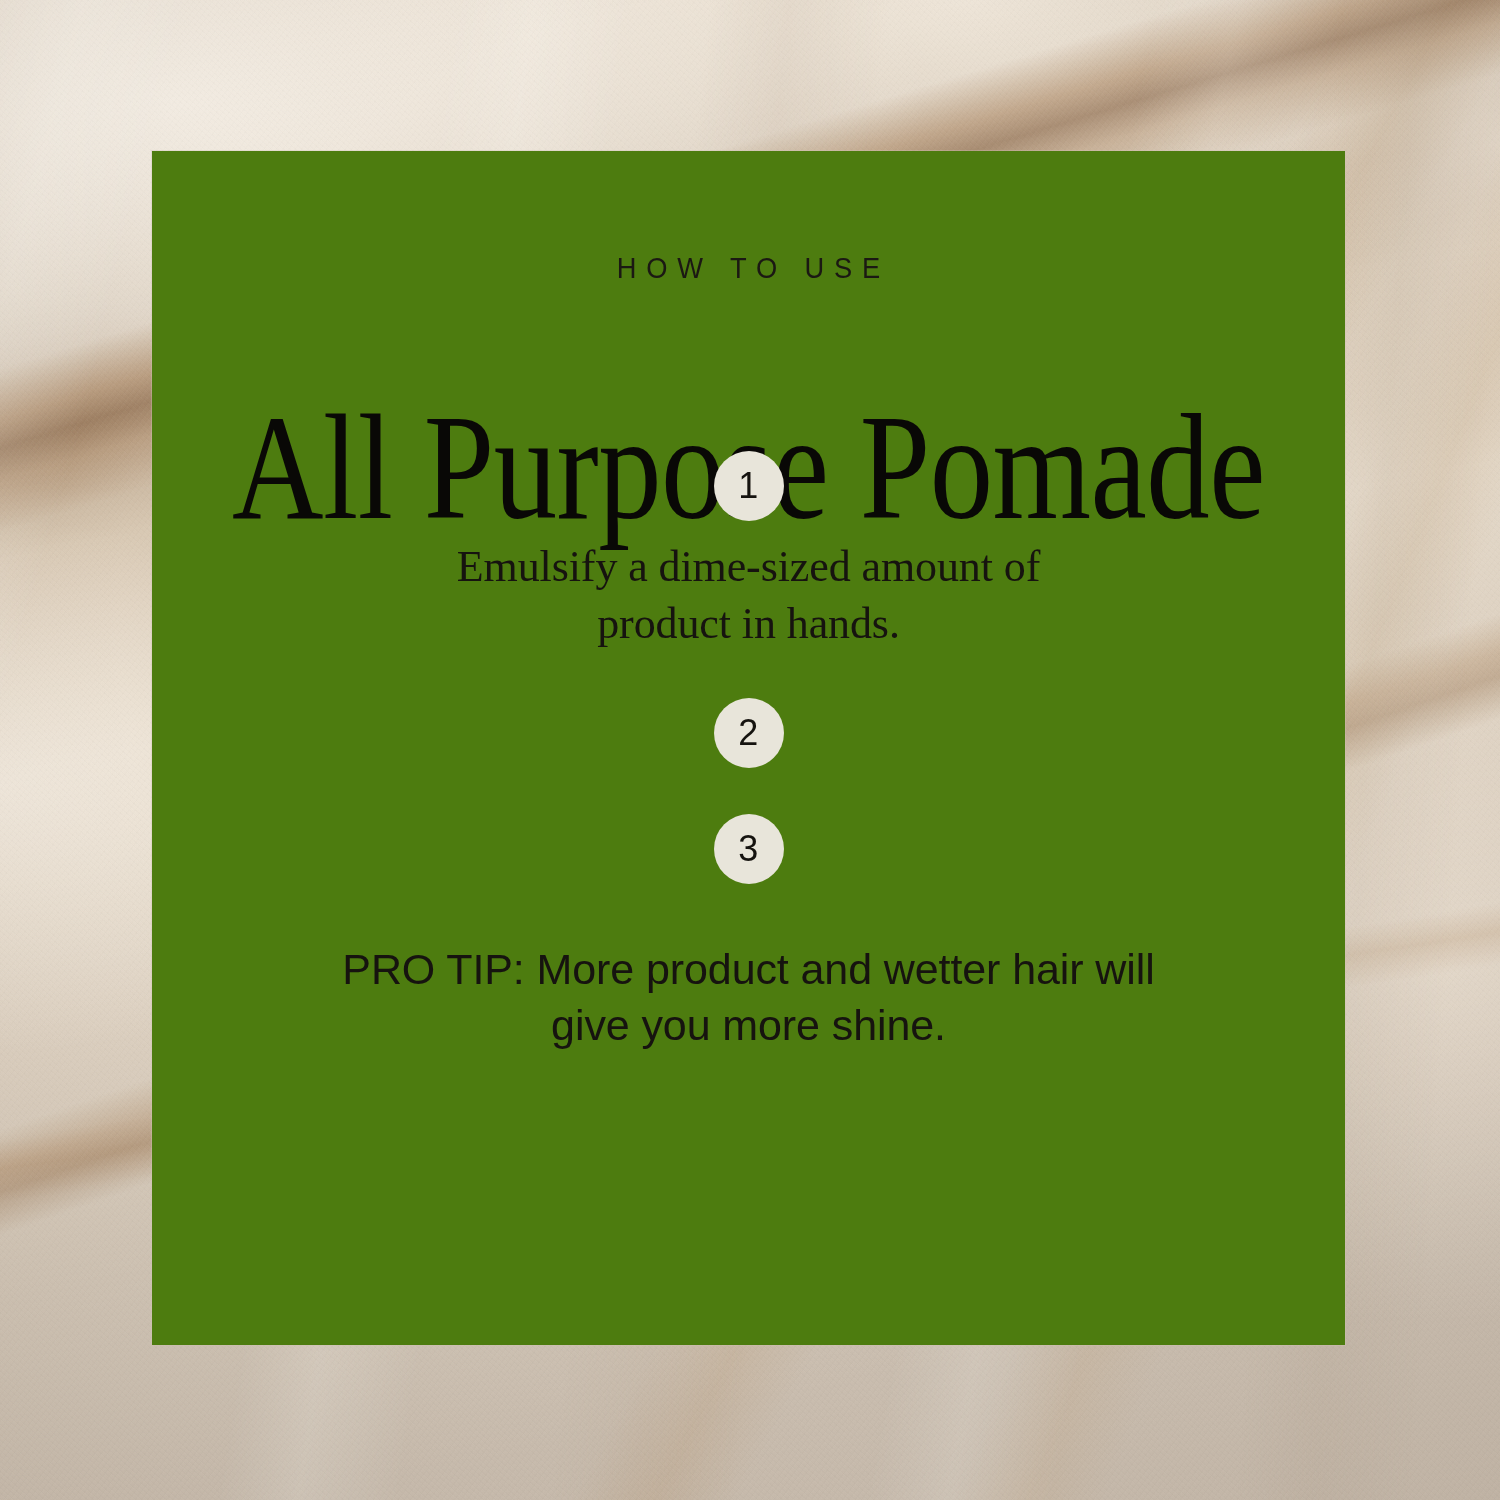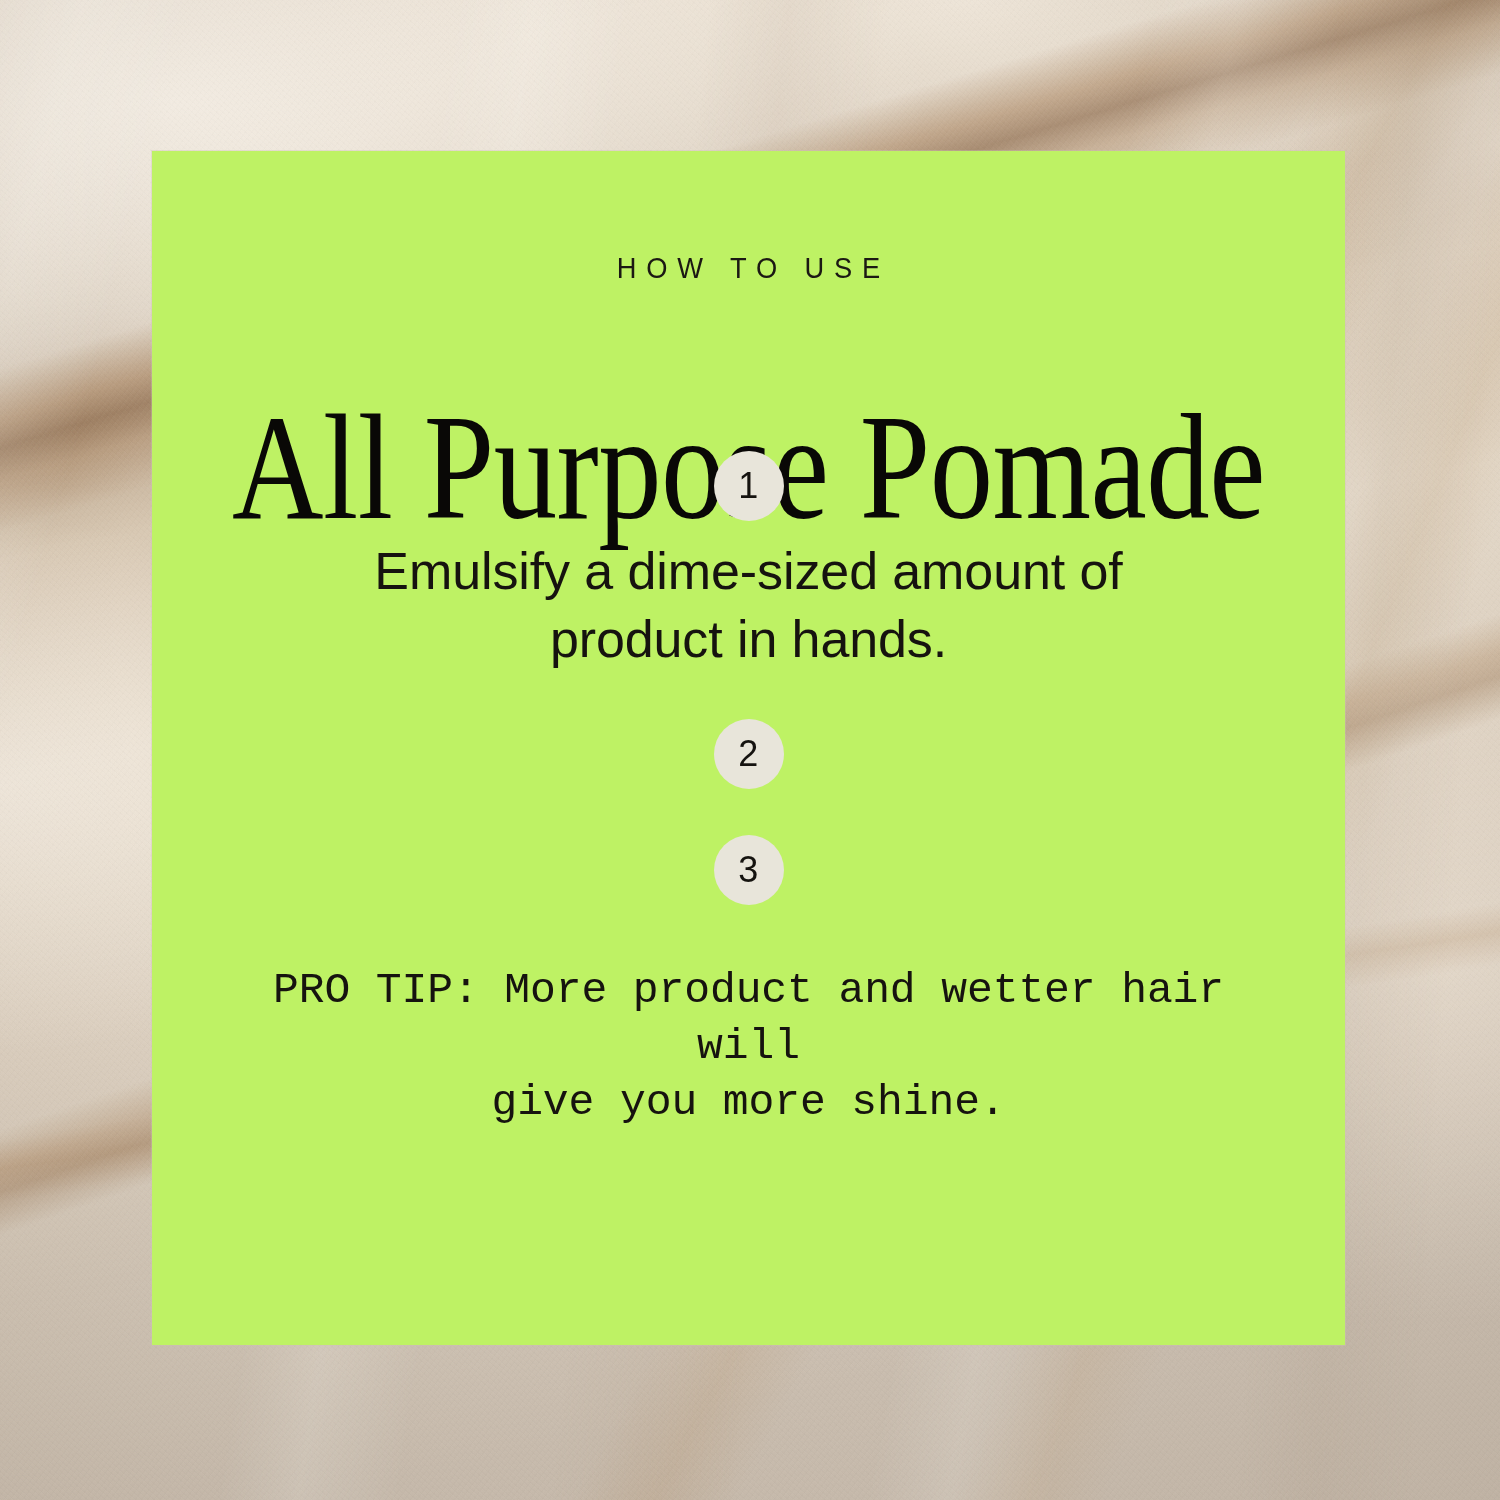--- a/index.html
+++ b/index.html
@@ -83,21 +83,21 @@
     background: radial-gradient(ellipse 80% 80% at 50% 42%, rgba(0,0,0,0) 52%, rgba(92,70,50,0.10) 100%);
   }
 
   
   #card {
     position: absolute;
     left: 152px;
     top: 151px;
     width: 1193px;
     height: 1194px;
-    background: #bef264;
+    background: #4d7c0f;
     box-shadow: 0 0 0 1px rgba(205,196,178,0.35);
   }
 
   .card-inner {
     position: absolute;
     left: 0;
     top: 0;
     width: 100%;
     text-align: center;
     color: #12100d;
@@ -161,37 +161,37 @@
     font-size: 36px;
     font-weight: 400;
     color: #15130f;
     line-height: 1;
     letter-spacing: 0.5px;
   }
 
   .step-text {
     margin: 17px auto 0;
     max-width: 810px;
-    font-family: Liberation Sans, sans-serif;
-    font-size: 52px;
+    font-family: Liberation Serif, serif;
+    font-size: 44px;
     font-weight: 400;
     line-height: 1.30;
     color: #16130f;
     letter-spacing: -0.1px;
     white-space: pre-line;
   }
 
   .step-1 { margin-top: 0px; }
   .step-2 { margin-top: 46px; }
   .step-3 { margin-top: 46px; }
 
   .protip {
     margin: 58px auto 0;
     max-width: 1010px;
-    font-family: Liberation Mono, monospace;
+    font-family: Liberation Sans, sans-serif;
     font-size: 43px;
     font-weight: 400;
     line-height: 1.30;
     color: #16130f;
     letter-spacing: -0.1px;
     white-space: pre-line;
   }
 </style>
 </head>
 <body>

